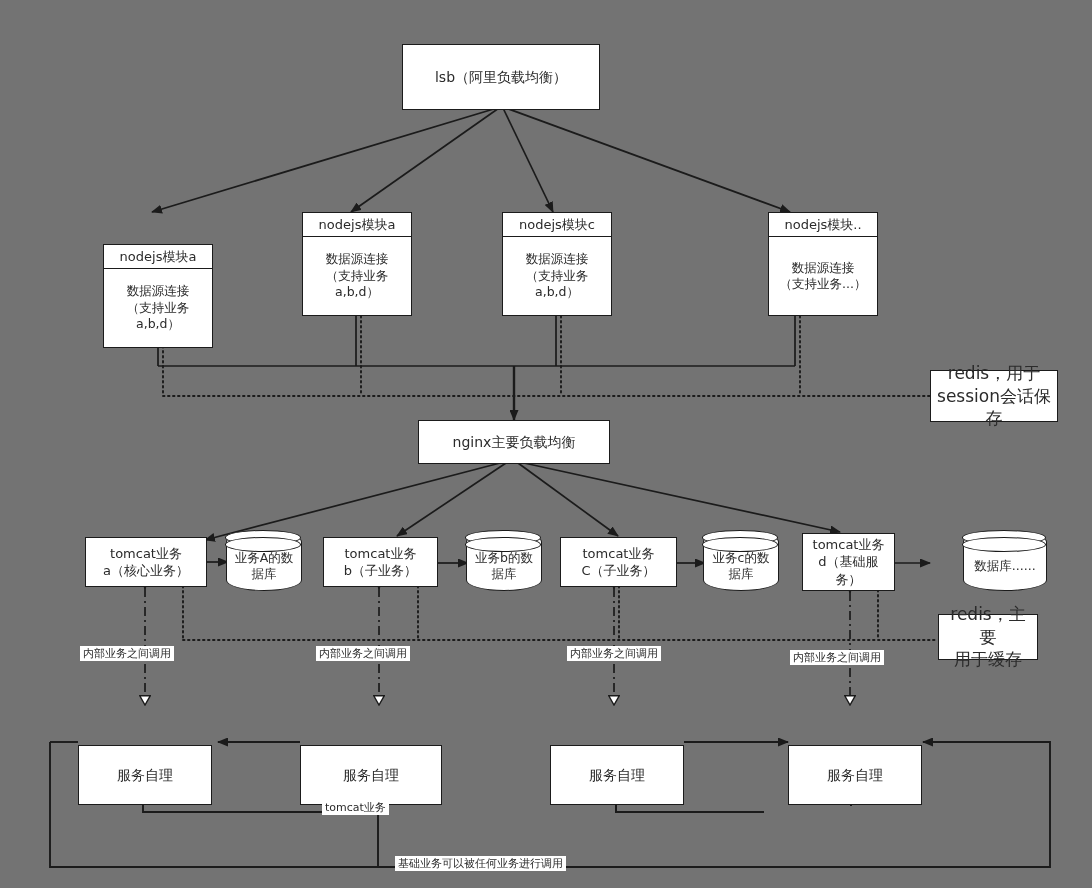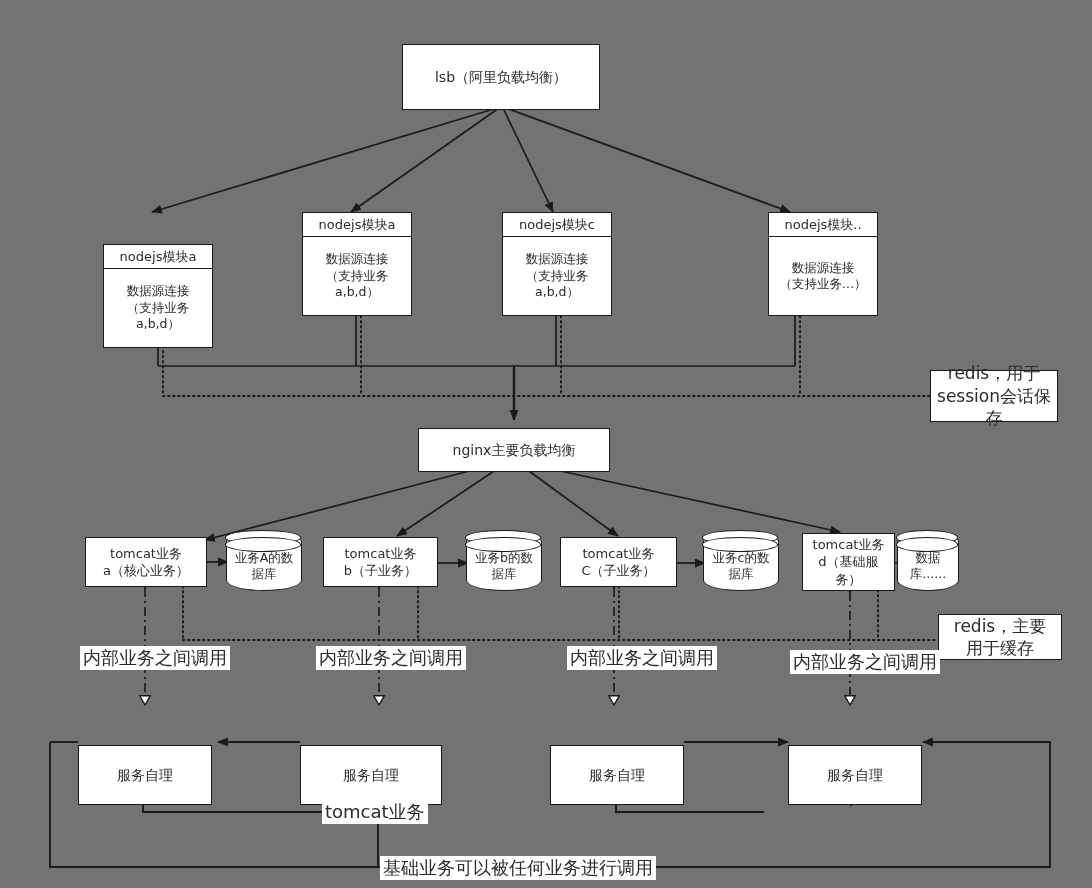--- a/index.html
+++ b/index.html
@@ -98,21 +98,21 @@
   }
   .db .dbtext {
     position: relative;
     z-index: 3;
     padding: 0 4px;
     margin-top: 10px;
     white-space: pre-line;
   }
   .edge-label {
     position: absolute;
-    font-size: 18px;
+    font-size: 11px;
     color: #2b2b2b;
     background: #ffffff;
     padding: 0 3px;
     white-space: nowrap;
   }
 </style>
 </head>
 <body>
 
 <div id="canvas">
@@ -227,21 +227,21 @@
     <div class="cell top nodejs-title">nodejs模块..</div>
     <div class="cell nodejs-sub" style="flex:1;">数据源连接
 （支持业务...）</div>
   </div>
 
   <div class="node redis-box" style="left:930px; top:370px; width:128px; height:52px;">
     <div class="cell">redis，用于
 session会话保存</div>
   </div>
 
-  <div class="node nginx-box" style="left:418px; top:420px; width:192px; height:44px;margin-top:8px;">
+  <div class="node nginx-box" style="left:418px; top:420px; width:192px; height:44px;">
     <div class="cell">nginx主要负载均衡</div>
   </div>
 
   <div class="node tomcat-box" style="left:85px; top:537px; width:122px; height:50px;">
     <div class="cell">tomcat业务
 a（核心业务）</div>
   </div>
 
   <div class="node tomcat-box" style="left:323px; top:537px; width:115px; height:50px;">
     <div class="cell">tomcat业务
@@ -279,29 +279,29 @@
 
   <div class="db" style="left:703px; top:531px; width:74px; height:58px;">
     <div class="cylinder">
       <div class="lid"></div>
       <div class="lid2"></div>
       <div class="dbtext">业务c的数
 据库</div>
     </div>
   </div>
 
-  <div class="db" style="left:897px; top:531px; width:60px; height:58px;">
+  <div class="db" style="left:963px; top:531px; width:82px; height:58px;">
     <div class="cylinder">
       <div class="lid"></div>
       <div class="lid2"></div>
       <div class="dbtext">数据库......</div>
     </div>
   </div>
 
-  <div class="node redis-box" style="left:938px; top:614px; width:124px; height:46px;">
+  <div class="node redis-box" style="left:938px; top:614px; width:100px; height:46px;">
     <div class="cell">redis，主要
 用于缓存</div>
   </div>
 
   <div class="edge-label" style="left:80px; top:646px;">内部业务之间调用</div>
   <div class="edge-label" style="left:316px; top:646px;">内部业务之间调用</div>
   <div class="edge-label" style="left:567px; top:646px;">内部业务之间调用</div>
   <div class="edge-label" style="left:790px; top:650px;">内部业务之间调用</div>
 
   <div class="node svc-box" style="left:78px; top:713px; width:134px; height:60px;">
@@ -314,15 +314,15 @@
 
   <div class="node svc-box" style="left:550px; top:713px; width:134px; height:60px;">
     <div class="cell">服务自理</div>
   </div>
 
   <div class="node svc-box" style="left:788px; top:713px; width:134px; height:60px;">
     <div class="cell">服务自理</div>
   </div>
 
   <div class="edge-label" style="left:322px; top:800px;">tomcat业务</div>
-  <div class="edge-label" style="left:380px; top:856px;">基础业务可以被任何业务进行调用</div>
+  <div class="edge-label" style="left:395px; top:856px;">基础业务可以被任何业务进行调用</div>
 
 </div>
 
 </body></html>

